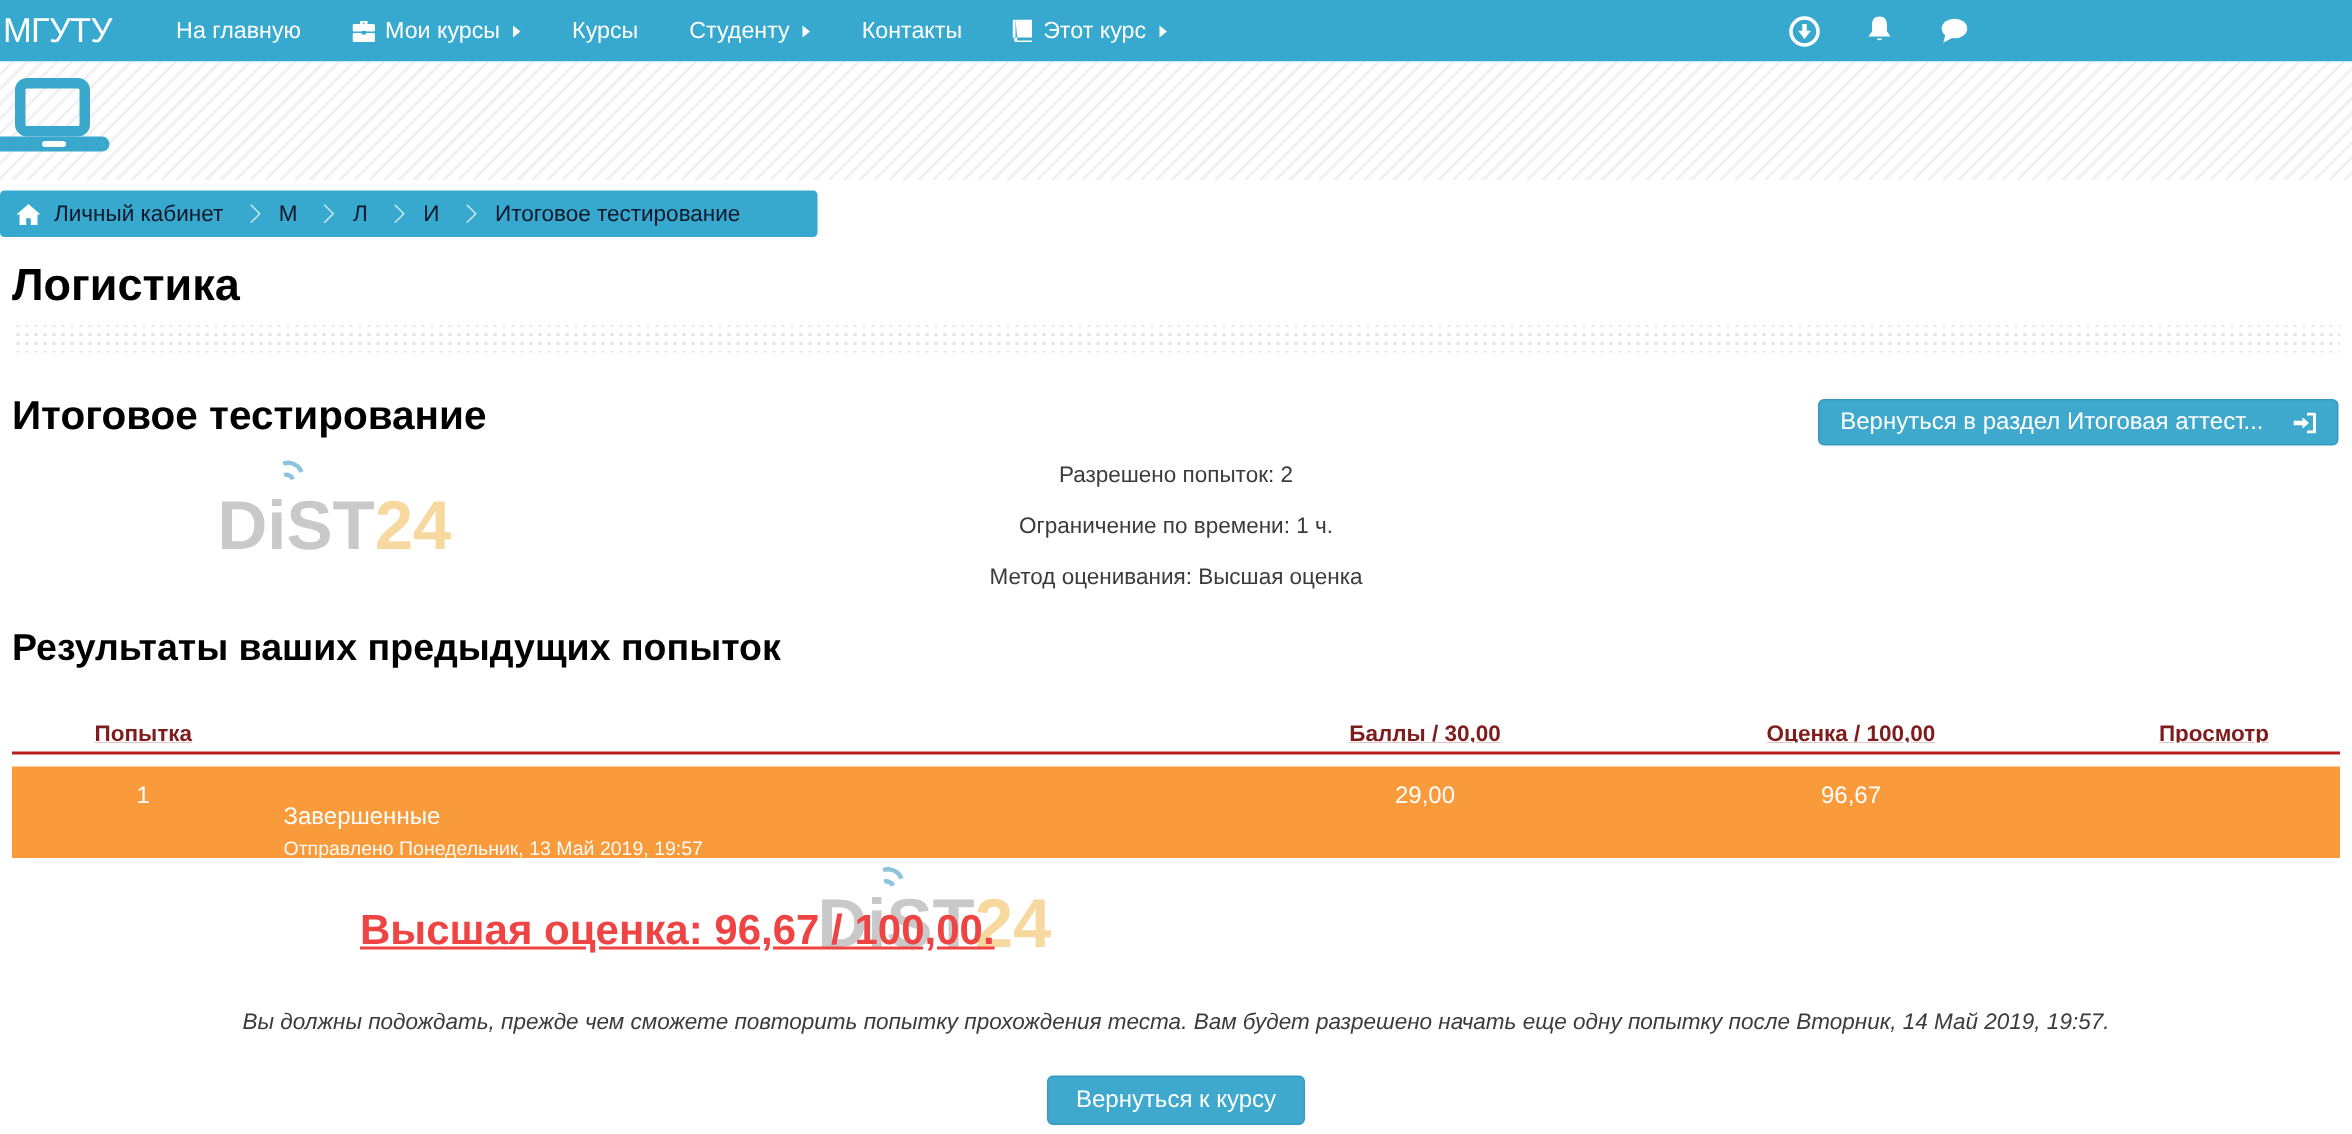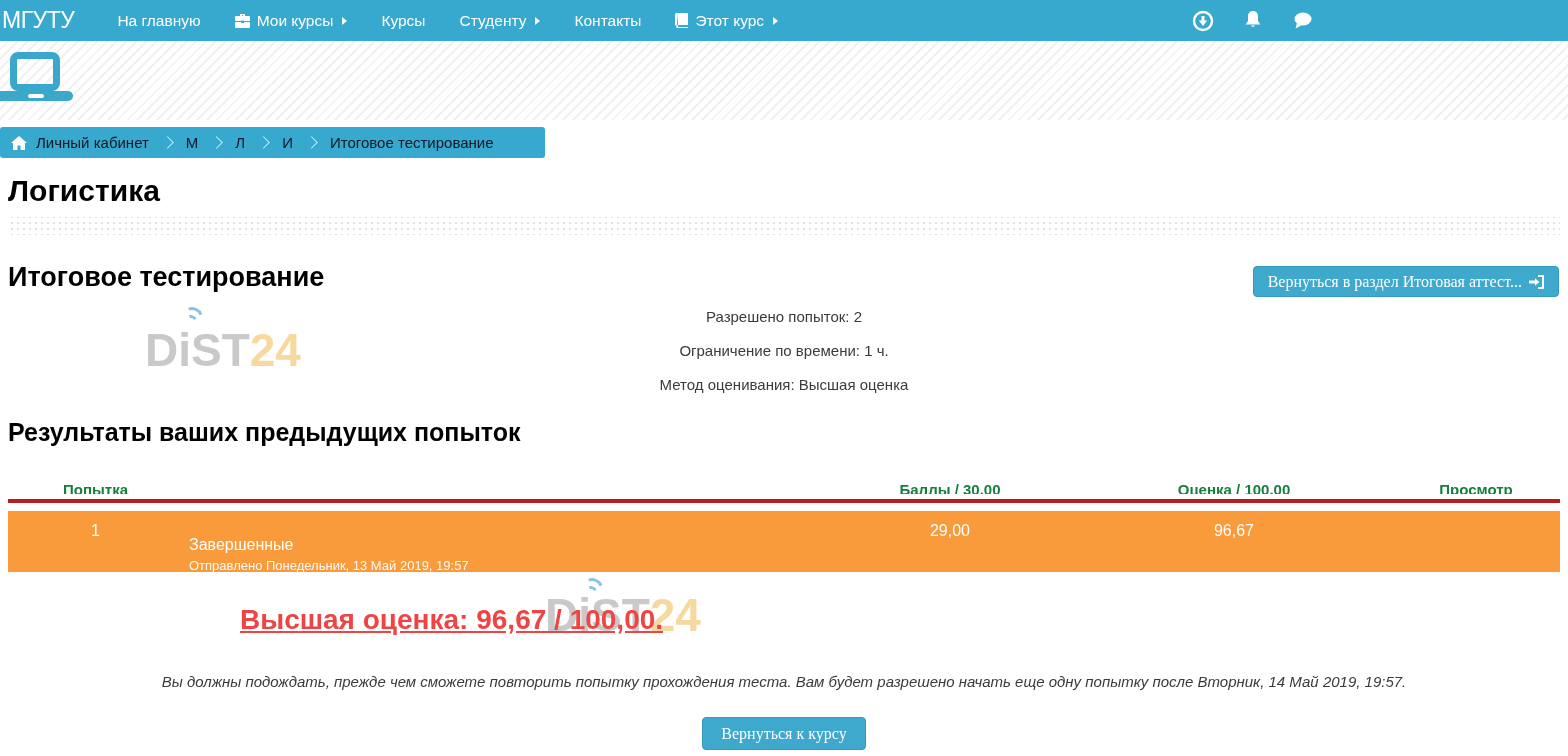--- a/index.html
+++ b/index.html
@@ -64,22 +64,22 @@
   .course-title { margin:16px 0 0 8px; font-size:30px; line-height:34px; font-weight:bold; color:#000; }
   .dotted-divider {
     margin:9px 8px 0 8px; height:18px;
     background-image:radial-gradient(#e2e2e6 1.1px, transparent 1.2px);
     background-size:6px 6px; background-position:1px 3px;
   }
   .section-head { position:relative; margin-top:26px; height:32px; }
   .quiz-title { position:absolute; left:8px; top:0; font-size:27px; line-height:32px; font-weight:bold; color:#000; }
   .btn-teal {
     background:#3ea9cd; color:#fff; border:1px solid #3599bd; border-radius:4px;
-    font-family:Liberation Serif, serif; font-size:16px;
-    display:inline-flex; align-items:center; justify-content:center; gap:7px;
+    font-family:Liberation Sans, sans-serif; font-size:16px;
+    display:inline-flex; align-items:center; justify-content:center; gap:20px;
     cursor:pointer; white-space:nowrap;
   }
   .btn-back-section { position:absolute; right:9px; top:5px; height:31px; padding:0 14px; }
 
   
   .quiz-info { position:relative; margin-top:12px; }
   .quiz-info p { text-align:center; font-size:15px; line-height:24px; color:#3b3b3b; }
   .quiz-info p + p { margin-top:10px; }
 
   
@@ -93,22 +93,22 @@
          border-bottom-color:transparent; border-left-color:transparent; border-right-color:transparent; }
   .arc1 { width:12px; height:12px; left:8px; top:12px; transform:rotate(25deg); }
   .arc2 { width:22px; height:22px; left:4px; top:4px; transform:rotate(25deg); }
 
   .results-title { margin:20px 0 0 8px; font-size:25px; line-height:30px; font-weight:bold; color:#000; }
 
   
   .attempts { margin:28px 8px 0 8px; }
   .t-head {
     display:grid; grid-template-columns:175px 641px 252px 316px 168px;
-    font-weight:bold; font-size:15px; color:#15803d;
-    padding:6px 0 6px 0; border-bottom:4px solid #b91c1c; height:28px;text-decoration:underline;
+    font-weight:bold; font-size:15px; color:#7f1d1d;
+    padding:6px 0 6px 0; border-bottom:2px solid #b91c1c; height:28px;text-decoration:underline;
   }
   .t-head .c, .t-row .c { overflow:hidden; }
   .c-center { text-align:center; }
   .c-left { text-align:left; padding-left:6px;margin-top:13px; }
   .t-spacer { height:8px; }
   .t-row {
     display:grid; grid-template-columns:175px 641px 252px 316px 168px;
     background:#f99a3b; color:#fff; height:61px; font-size:16px;
   }
   .t-row .pad-top { padding-top:11px; }

